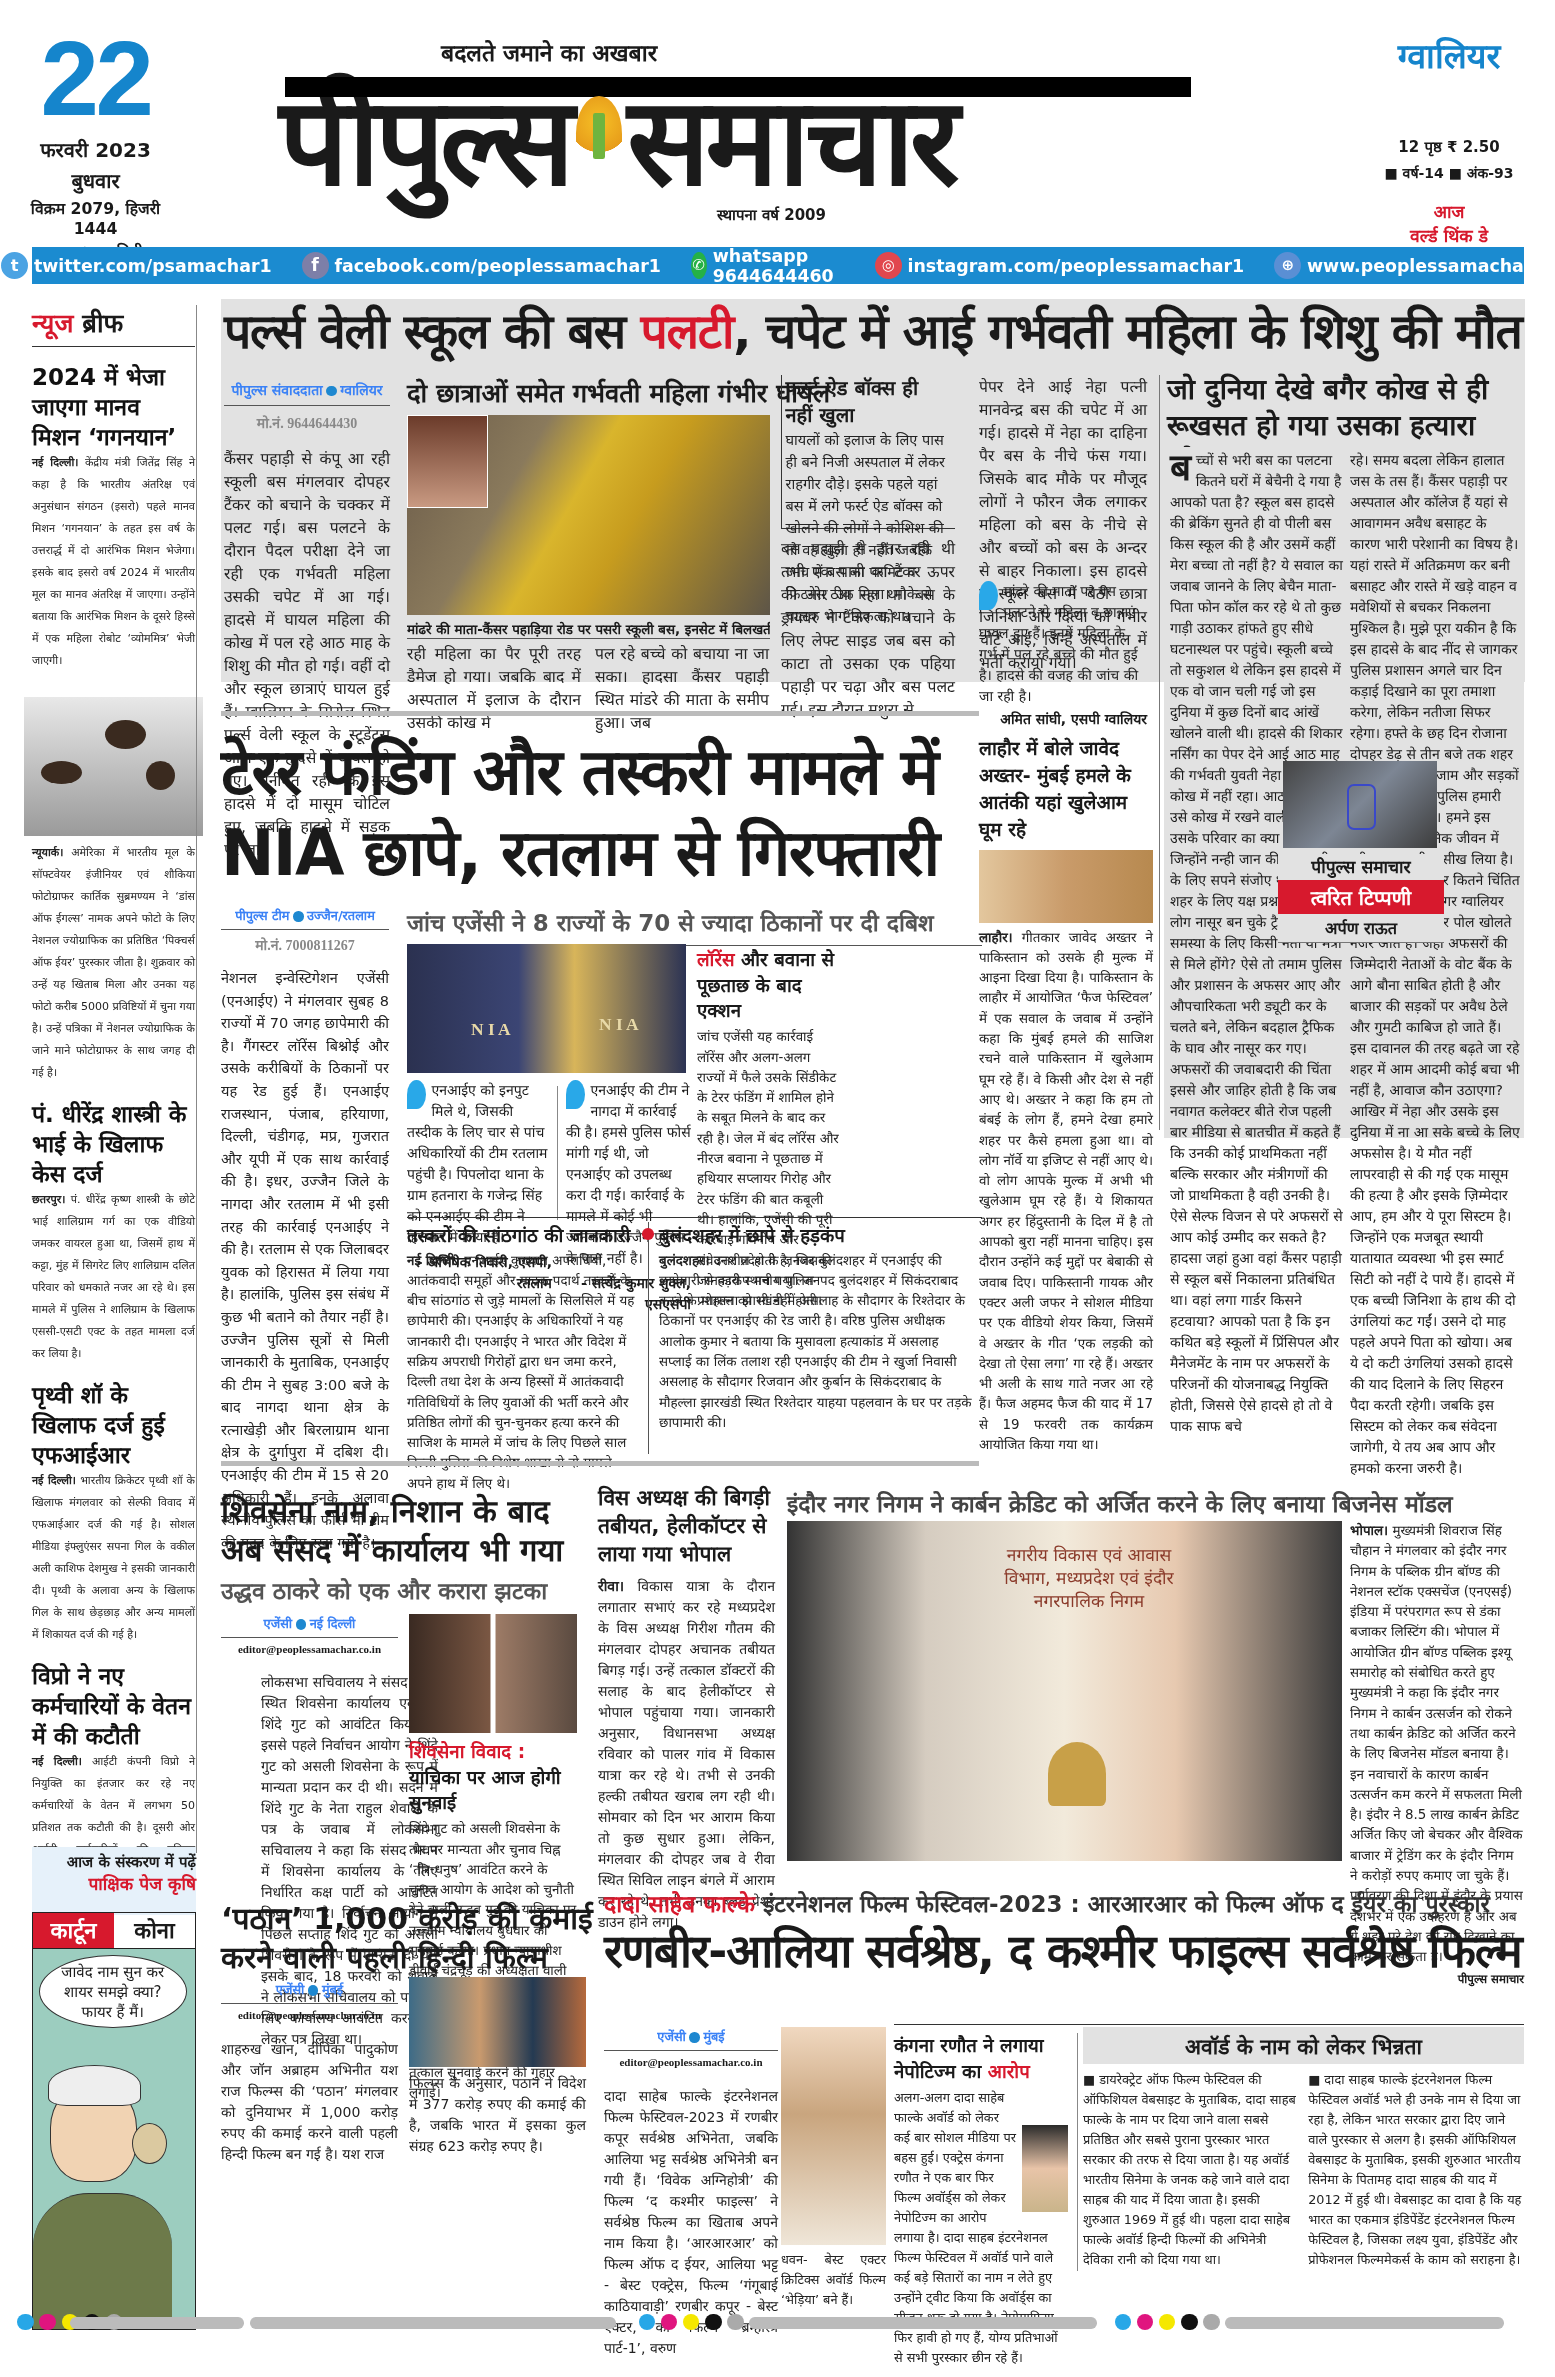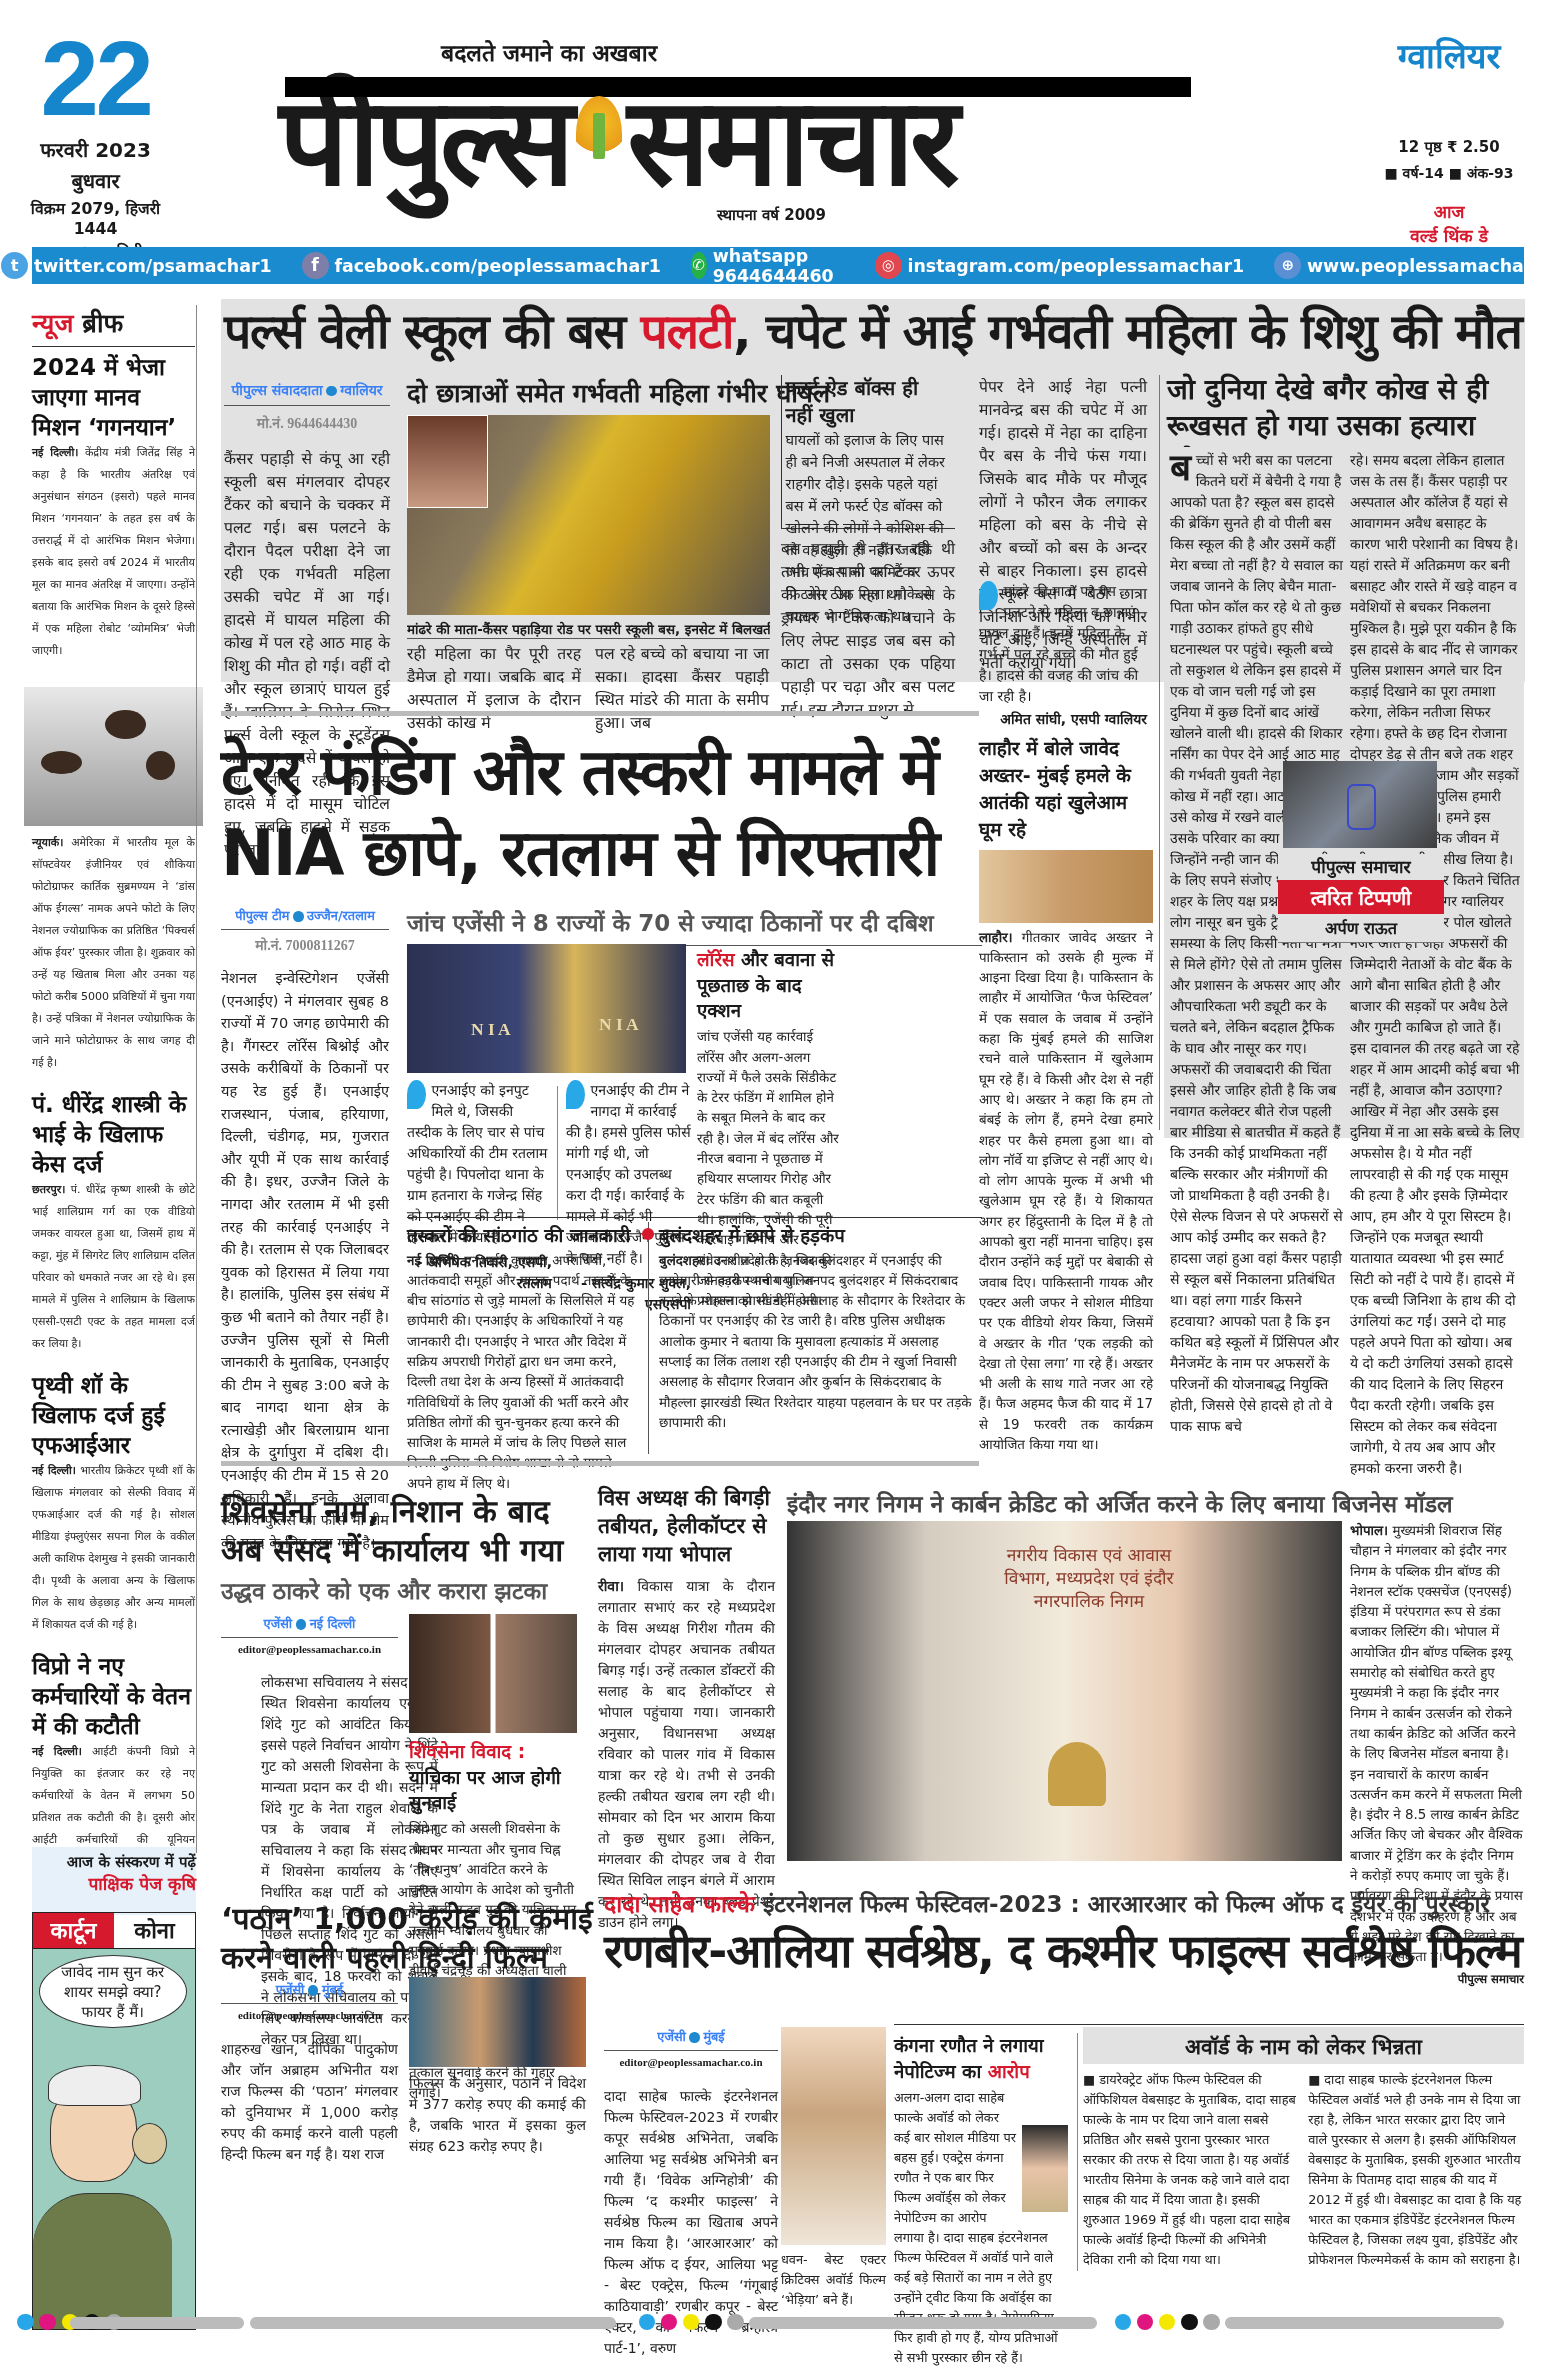--- a/index.html
+++ b/index.html
@@ -79,21 +79,21 @@
     <span>www.peoplessamachar.in</span>
   </span>
 </div>
 
 <div class="abs brief-col" style="left:32px;top:305px;width:163px;">
   <div style="font-size:25.6px;font-weight:bold;border-bottom:1.2px solid #333;padding-bottom:5.8px;">
     <span class="red">न्यूज</span>
     <span>ब्रीफ</span>
   </div>
 
-  <div style="margin-top:5px;">
+  <div style="margin-top:15px;">
     <div class="hl-brief">2024 में भेजा जाएगा मानव मिशन ‘गगनयान’</div>
     <p class="txt"><b>नई दिल्ली।</b> <span>केंद्रीय मंत्री जितेंद्र सिंह ने कहा है कि भारतीय अंतरिक्ष एवं अनुसंधान संगठन (इसरो) पहले मानव मिशन ‘गगनयान’ के तहत इस वर्ष के उत्तरार्द्ध में दो आरंभिक मिशन भेजेगा। इसके बाद इसरो वर्ष 2024 में भारतीय मूल का मानव अंतरिक्ष में जाएगा। उन्होंने बताया कि आरंभिक मिशन के दूसरे हिस्से में एक महिला रोबोट ‘व्योममित्र’ भेजी जाएगी।</span></p>
   </div>
 
   <div style="margin-top:25.6px;">
     <div class="photo" style="margin:8.1px -8.1px 5.8px -8.1px;height:139px;background:linear-gradient(180deg,#e8e8e8,#9a9a9a);position:relative;">
       <span style="position:absolute;left:17.4px;top:64px;width:41px;height:23px;background:#3a2a1f;border-radius:50%;"></span>
       <span style="position:absolute;left:81px;top:23px;width:41px;height:29px;background:#3a2a1f;border-radius:50%;"></span>
       <span style="position:absolute;left:122px;top:64px;width:29px;height:29px;background:#3a2a1f;border-radius:50%;"></span>
     </div>

